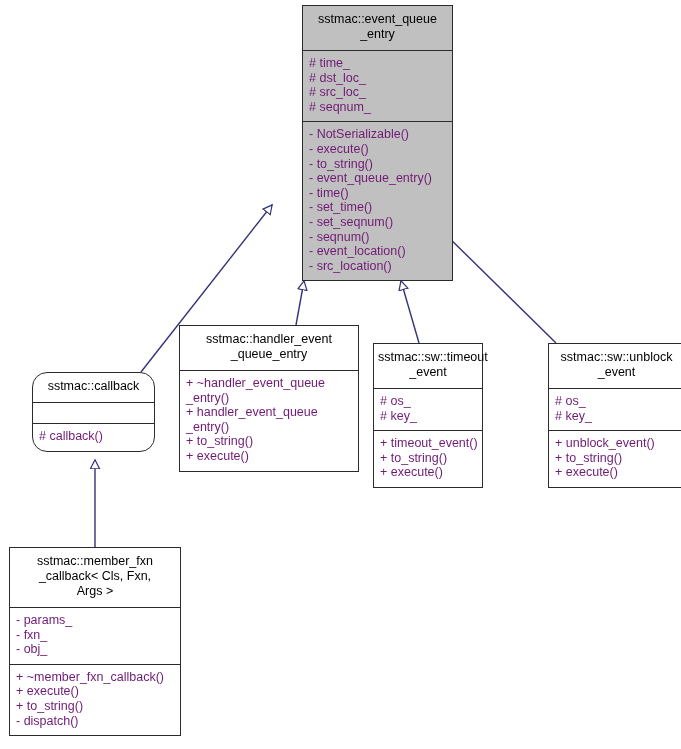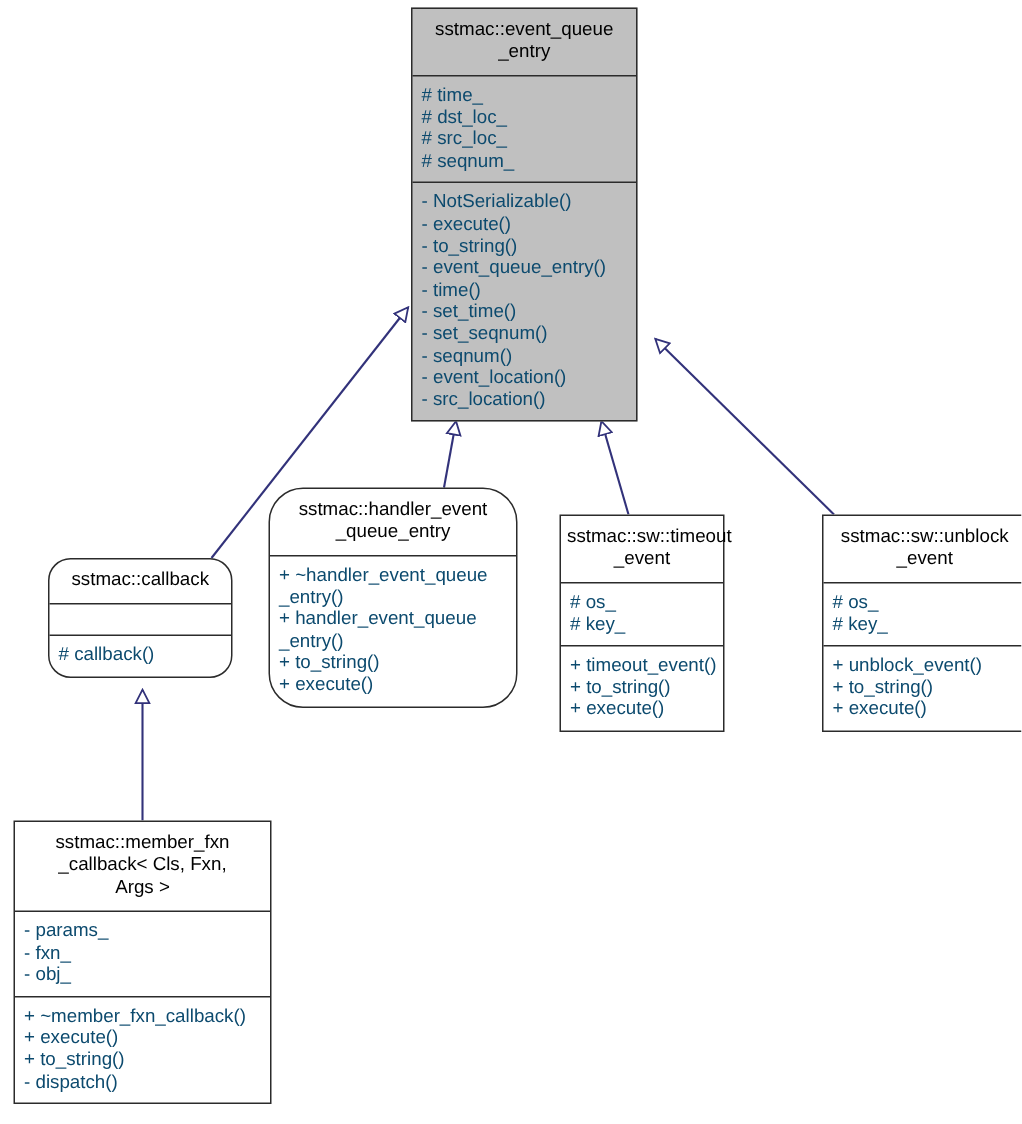--- a/index.html
+++ b/index.html
@@ -27,40 +27,41 @@
   }
   .node {
     position: absolute;
     box-sizing: border-box;
     border: 1px solid #2b2b2b;
     background: #ffffff;
     z-index: 2;
   }
   .node.filled {
     background: #c0c0c0;
+    margin-left: 28px;
   }
   .compartment {
     box-sizing: border-box;
     padding: 2px 0px 3px 0px;
   }
   .compartment + .compartment {
     border-top: 1px solid #2b2b2b;
   }
   .title {
     text-align: center;
     font-size: 12.5px;
     line-height: 15px;
     color: #000000;
     padding: 4px 4px 5px 4px;
     white-space: pre-line;
   }
   .members {
     font-size: 12.5px;
     line-height: 14.6px;
-    color: #0c4a6e;
+    color: #701a75;
     padding: 3px 4px 4px 6px;
   }
   .members .row {
     white-space: pre-line;
   }
   .empty-compartment {
     height: 21px;
   }
 </style>
 </head>
@@ -120,21 +121,21 @@
       <div class="title">sstmac::callback</div>
     </div>
     <div class="compartment empty-compartment"></div>
     <div class="compartment">
       <div class="members">
         <div class="row"># callback()</div>
       </div>
     </div>
   </div>
 
-  <div class="node" style="left:179px; top:325px; width:166px;border-radius:23px;">
+  <div class="node" style="left:179px; top:325px; width:180px;">
     <div class="compartment">
       <div class="title">sstmac::handler_event
 _queue_entry</div>
     </div>
     <div class="compartment">
       <div class="members">
         <div class="row">+ ~handler_event_queue
 _entry()</div>
         <div class="row">+ handler_event_queue
 _entry()</div>

